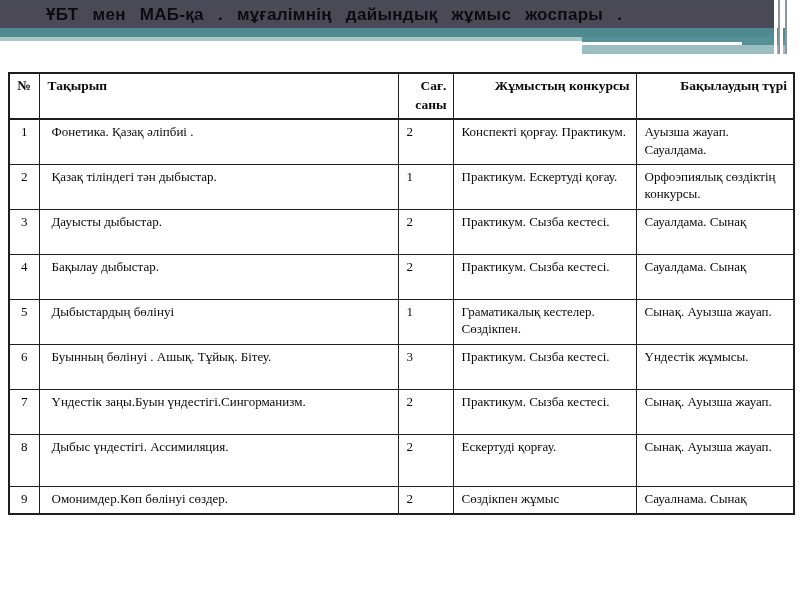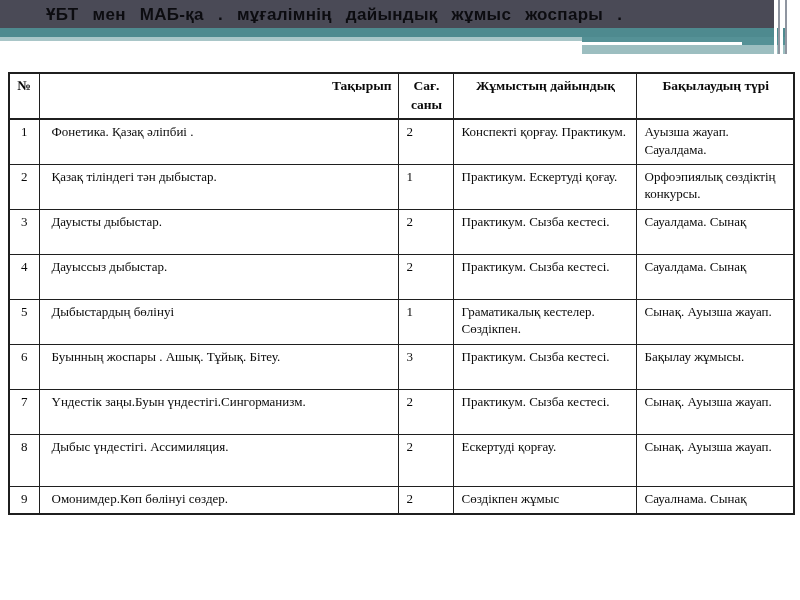--- a/index.html
+++ b/index.html
@@ -48,34 +48,34 @@
     border: 1px solid #1f1f1f;
     vertical-align: top;
     padding: 3px 6px 2px 8px;
     font-size: 13px;
     line-height: 1.38;
     overflow: hidden;
   }
   .plan thead th {
     font-weight: bold; font-size: 13.5px;
     border-bottom-width: 2px;
-    text-align: center;
+    text-align: right;
   }
   .plan thead tr { height: 46px; }
   .plan tbody tr { height: 45px; }
   .plan tbody tr:nth-child(8) { height: 52px; }
   .plan tbody tr:nth-child(9),
   .plan tbody tr:nth-child(11) { height: 28px; }
   .col-num   { width: 30px; }
   .col-topic { width: 359px; }
   .col-hours { width: 55px; }
   .col-work  { width: 183px; }
   .col-ctrl  { width: 158px; }
   .plan th.h-num, .plan td.c-num { text-align: center; padding-left: 3px; padding-right: 3px; }
-  .plan th.h-topic { text-align: right; }
+  .plan th.h-topic { text-align: left; }
   .plan td.c-topic { padding-left: 12px; }
 </style>
 </head>
 <body>
 
 <div class="slide">
 
   <div class="deco">
     <div class="header-bar"></div>
     <div class="teal-band"></div>
@@ -98,21 +98,21 @@
         <col class="col-topic">
         <col class="col-hours">
         <col class="col-work">
         <col class="col-ctrl">
     </colgroup>
     <thead>
       <tr>
         <th class="h-num">№</th>
         <th class="h-topic">Тақырып</th>
         <th class="h-hours">Сағ. саны</th>
-        <th class="h-work">Жұмыстың дайындық</th>
+        <th class="h-work">Жұмыстың конкурсы</th>
         <th class="h-ctrl">Бақылаудың  түрі</th>
       </tr>
     </thead>
     <tbody>
         <tr>
           <td class="c-num">1</td>
           <td class="c-topic">Фонетика.   Қазақ  әліпбиі .</td>
           <td class="c-hours">2</td>
           <td class="c-work">Конспекті қорғау. Практикум.</td>
           <td class="c-ctrl">Ауызша  жауап. Сауалдама.</td>
@@ -126,38 +126,38 @@
         </tr>
         <tr>
           <td class="c-num">3</td>
           <td class="c-topic">Дауысты  дыбыстар.</td>
           <td class="c-hours">2</td>
           <td class="c-work">Практикум.  Сызба кестесі.</td>
           <td class="c-ctrl">Сауалдама. Сынақ</td>
         </tr>
         <tr>
           <td class="c-num">4</td>
-          <td class="c-topic">Дауыссыз  дыбыстар.</td>
+          <td class="c-topic">Бақылау  дыбыстар.</td>
           <td class="c-hours">2</td>
           <td class="c-work">Практикум.  Сызба кестесі.</td>
           <td class="c-ctrl">Сауалдама. Сынақ</td>
         </tr>
         <tr>
           <td class="c-num">5</td>
           <td class="c-topic">Дыбыстардың  бөлінуі</td>
           <td class="c-hours">1</td>
           <td class="c-work">Граматикалық кестелер. Сөздікпен.</td>
           <td class="c-ctrl">Сынақ. Ауызша жауап.</td>
         </tr>
         <tr>
           <td class="c-num">6</td>
-          <td class="c-topic">Буынның  жоспары . Ашық. Тұйық. Бітеу.</td>
+          <td class="c-topic">Буынның  бөлінуі . Ашық. Тұйық. Бітеу.</td>
           <td class="c-hours">3</td>
           <td class="c-work">Практикум.  Сызба кестесі.</td>
-          <td class="c-ctrl">Бақылау жұмысы.</td>
+          <td class="c-ctrl">Үндестік жұмысы.</td>
         </tr>
         <tr>
           <td class="c-num">7</td>
           <td class="c-topic">Үндестік заңы.Буын үндестігі.Сингорманизм.</td>
           <td class="c-hours">2</td>
           <td class="c-work">Практикум.  Сызба кестесі.</td>
           <td class="c-ctrl">Сынақ. Ауызша жауап.</td>
         </tr>
         <tr>
           <td class="c-num">8</td>

